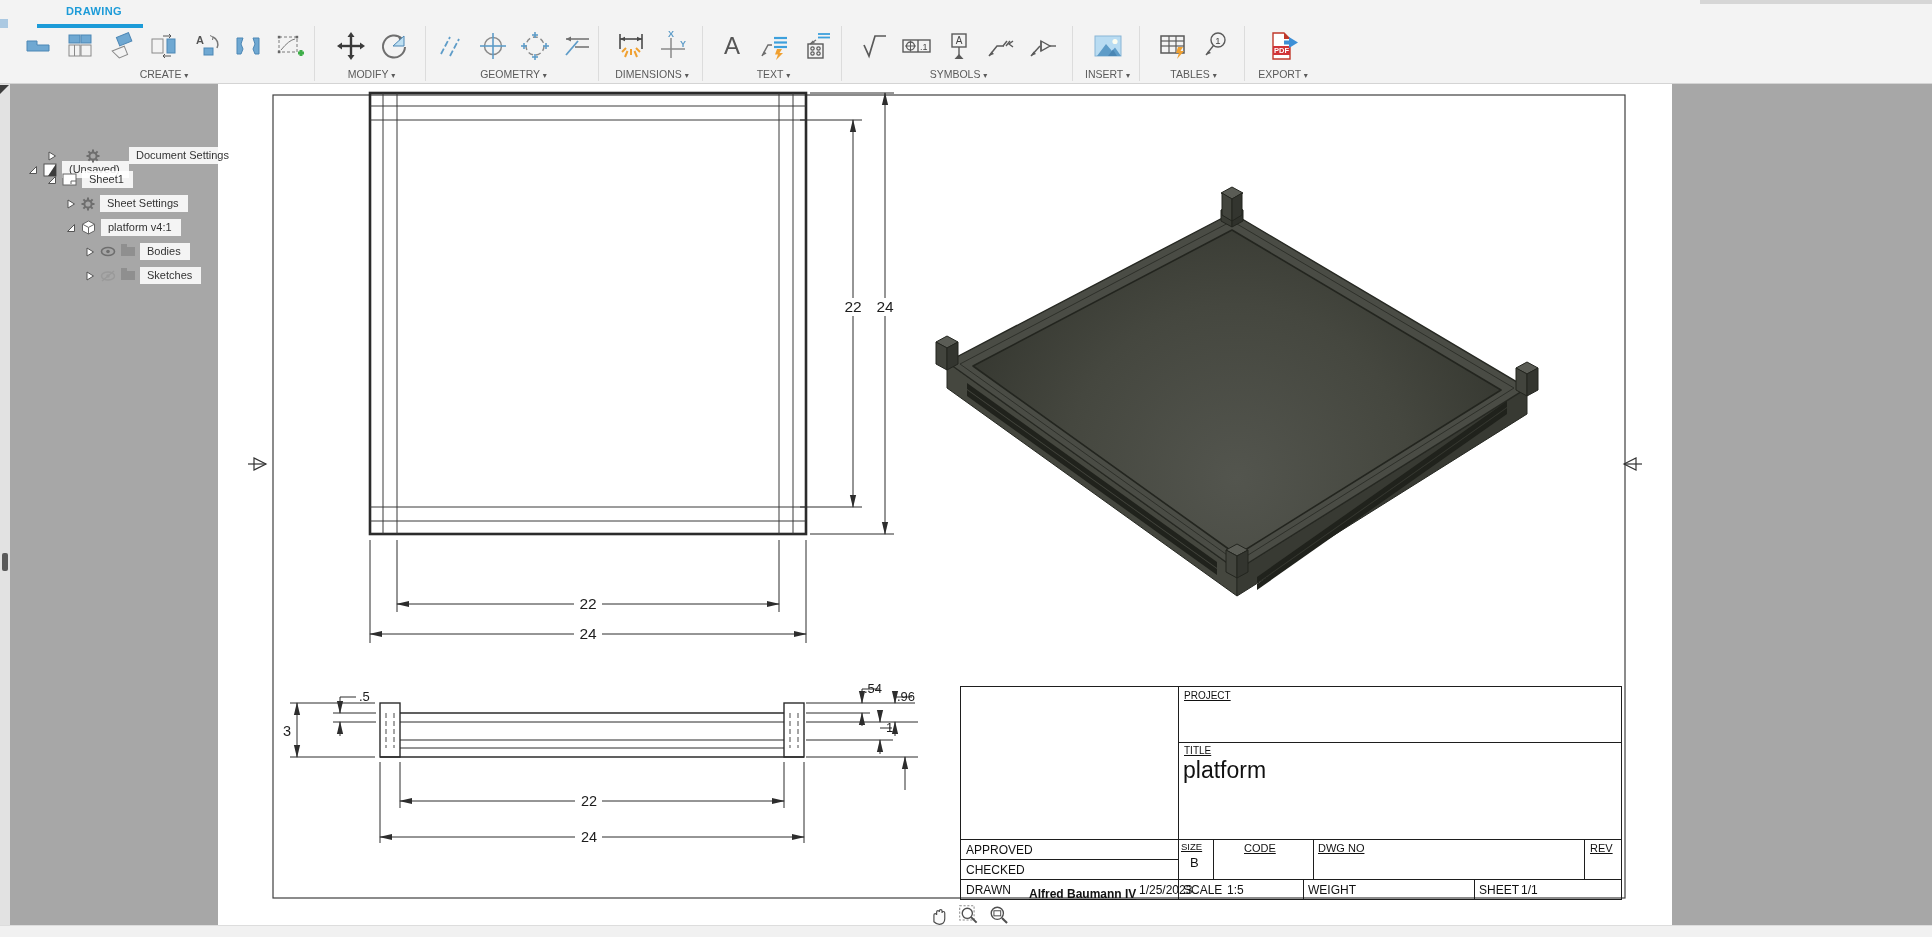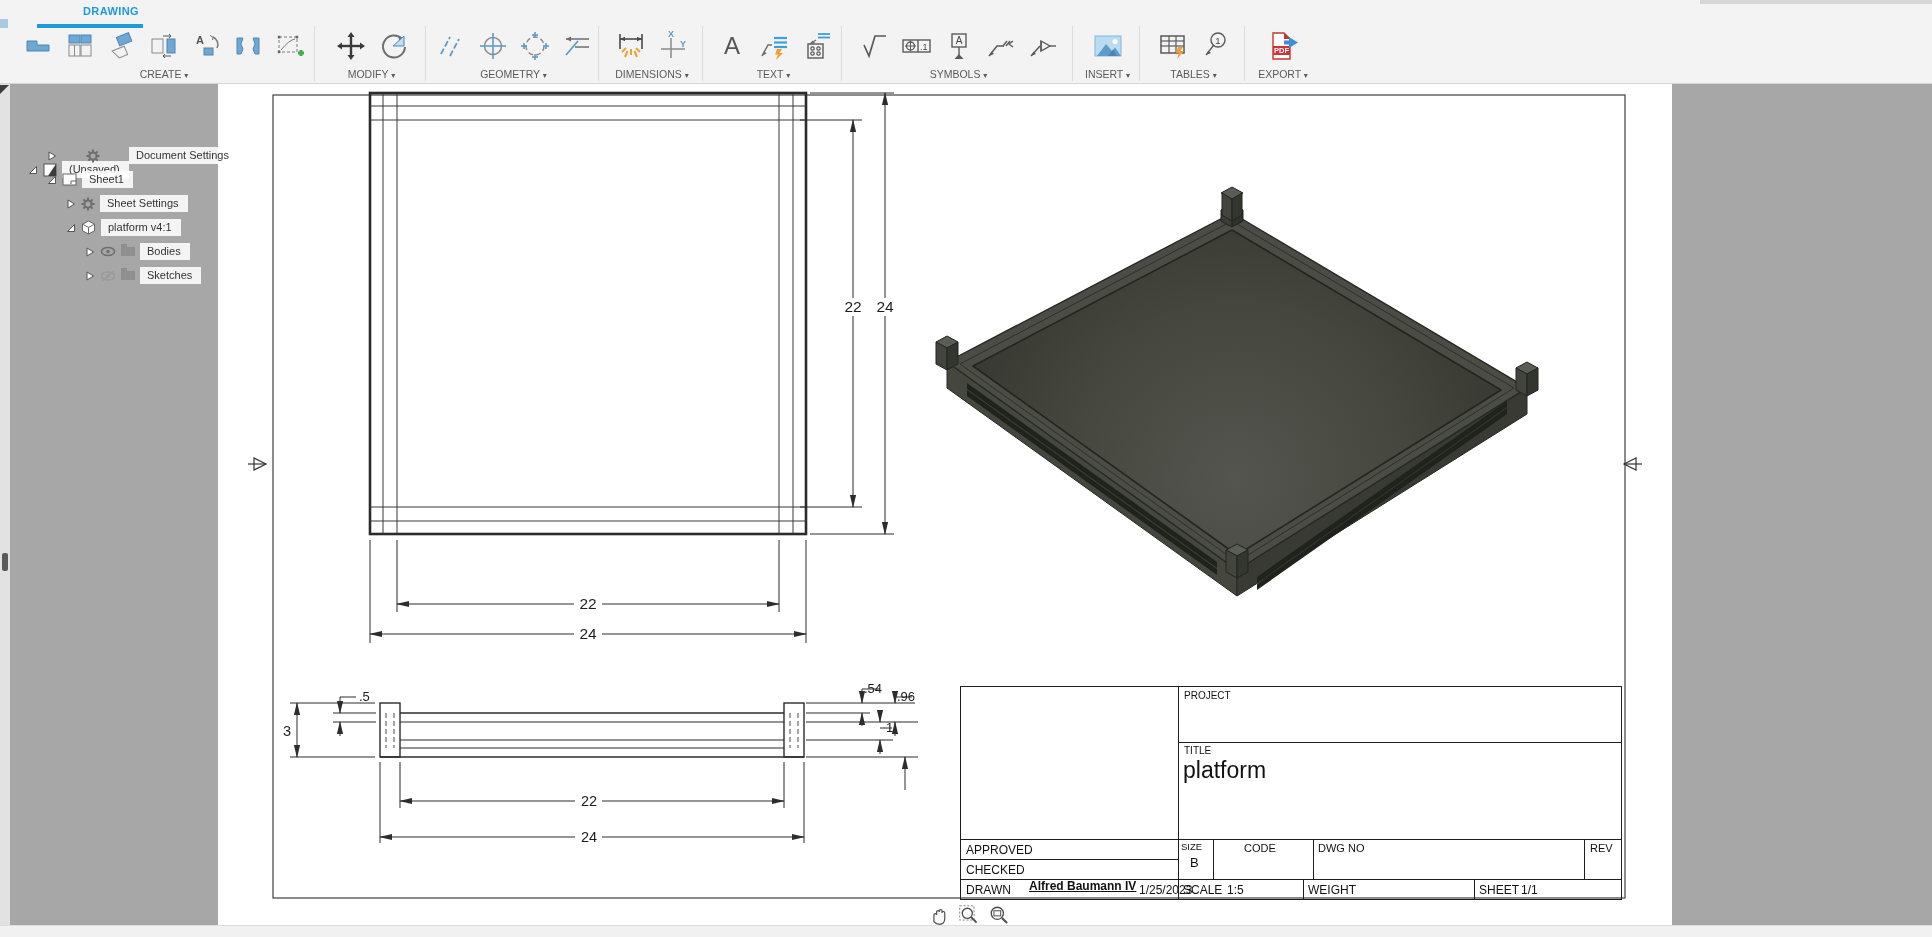--- a/index.html
+++ b/index.html
@@ -1,21 +1,21 @@
 <!DOCTYPE html>
 <html><head>
 <meta charset="utf-8">
 <style>
   html,body{margin:0;padding:0;background:#888;}
   #app{position:relative;width:1932px;height:937px;overflow:hidden;
        font-family:"Liberation Sans","DejaVu Sans",sans-serif;background:#a7a7a7;}
   .abs{position:absolute;}
   
   #toolbar{left:0;top:0;width:1932px;height:83px;background:#f3f3f3;border-bottom:1px solid #d4d4d4;z-index:50;}
-  #tab-drawing{left:66px;top:5px;font-size:11px;font-weight:bold;color:#1c9bd8;letter-spacing:.4px;margin-left:17px;}
+  #tab-drawing{left:66px;top:5px;font-size:11px;font-weight:bold;color:#1c9bd8;letter-spacing:.4px;}
   #tab-underline{left:37px;top:24px;width:106px;height:4px;background:#1c9bd8;}
   #tab-corner{left:0;top:19px;width:8px;height:9px;background:#abc9e2;}
   #tb-scroll{left:1700px;top:0;width:232px;height:4px;background:#d6d6d6;}
   .tgroup{top:26px;height:55px;border-right:1px solid #dcdcdc;}
   .tgroup:last-child{border-right:none;}
   .ticons{display:flex;align-items:center;justify-content:center;gap:8px;height:40px;}
   .tbtn{width:34px;height:34px;display:flex;align-items:center;justify-content:center;border-radius:2px;}
   .glabel{position:absolute;left:0;right:0;bottom:1px;text-align:center;font-size:10.5px;color:#5a5a5a;}
   .caret{font-size:8px;color:#5a5a5a;}
   
@@ -45,21 +45,21 @@
   
   #comments{left:15px;top:900px;width:298px;height:25px;background:#f4f4f4;border:1px solid #cccccc;
      display:flex;align-items:center;z-index:30;}
   #comments .ttl{font-size:11px;color:#555;letter-spacing:.4px;margin-left:27px;flex:1;}
   
   #navbar{left:926px;top:903px;height:26px;display:flex;gap:4px;z-index:45;}
   .navbtn{width:26px;height:24px;display:flex;align-items:center;justify-content:center;}
   
   #tblock{left:960px;top:686px;width:660px;height:212px;border:1.6px solid #1e1e1e;z-index:15;font-family:"Liberation Sans",sans-serif;color:#111;}
   .tline{position:absolute;background:#1e1e1e;}
-  .tb-small{position:absolute;font-size:10px;color:#111;}
+  .tb-small{position:absolute;font-size:10px;color:#111;text-decoration:underline;}
   .tb-med{position:absolute;font-size:12px;color:#111;}
   #tb-project-val{position:absolute;font-size:26px;color:#111;}
   #tb-title-val{position:absolute;font-size:23px;color:#111;}
 </style>
 </head>
 <body>
 
 <div id="app">
 
   <div id="canvas" class="abs"></div>
@@ -252,21 +252,21 @@
     <div class="tline" style="left:342px;top:192px;width:1px;height:20px;"></div>
     <div class="tline" style="left:513px;top:192px;width:1px;height:20px;"></div>
 
     <div class="tb-small" style="left:223px;top:3px;">PROJECT</div>
     <div class="tb-small" style="left:223px;top:58px;">TITLE</div>
     <div id="tb-title-val" style="left:222px;top:70px;">platform</div>
 
     <div class="tb-med" style="left:5px;top:156px;">APPROVED</div>
     <div class="tb-med" style="left:5px;top:176px;">CHECKED</div>
     <div class="tb-med" style="left:5px;top:196px;">DRAWN</div>
-    <div class="tb-med" style="left:68px;top:192px;font-weight:bold;text-decoration:underline;">Alfred Baumann IV</div>
+    <div class="tb-med" style="left:68px;top:200px;font-weight:bold;text-decoration:underline;">Alfred Baumann IV</div>
     <div class="tb-med" style="left:178px;top:196px;">1/25/2023</div>
 
     <div class="tb-small" style="left:220px;top:154px;font-size:9.5px;">SIZE</div>
     <div class="tb-med" style="left:229px;top:168px;font-size:13px;">B</div>
     <div class="tb-small" style="left:283px;top:155px;font-size:11px;">CODE</div>
     <div class="tb-small" style="left:357px;top:155px;font-size:11px;">DWG NO</div>
     <div class="tb-small" style="left:629px;top:155px;font-size:11px;">REV</div>
 
     <div class="tb-med" style="left:222px;top:196px;">SCALE</div>
     <div class="tb-med" style="left:266px;top:196px;">1:5</div>

